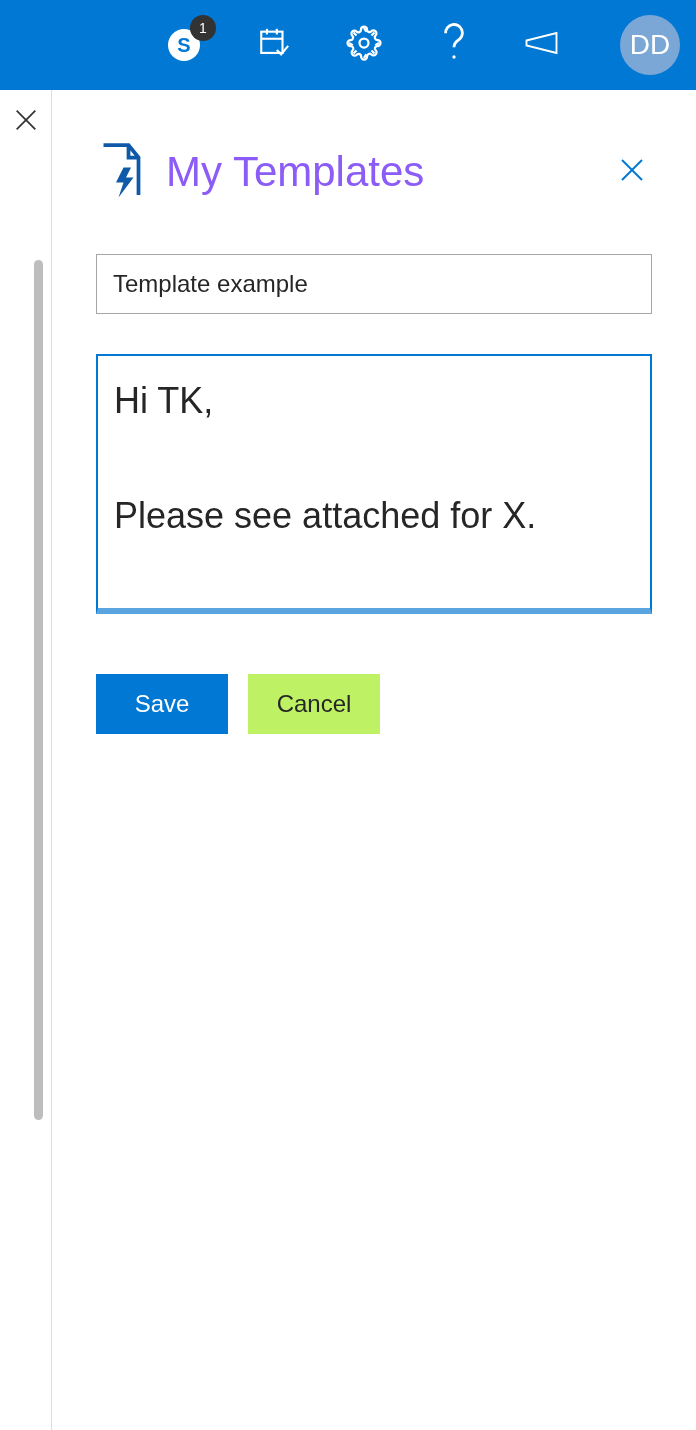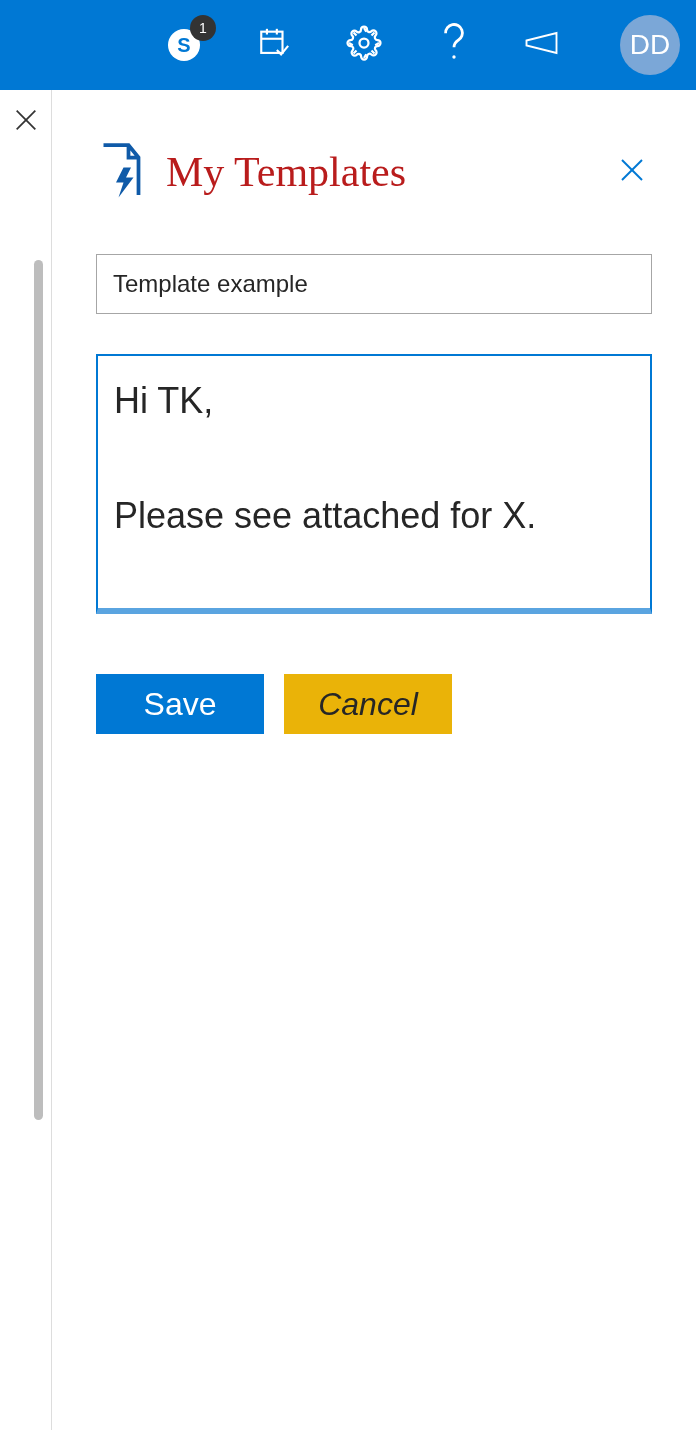--- a/index.html
+++ b/index.html
@@ -132,22 +132,21 @@
       align-items: center;
       gap: 20px;
     }
     .template-icon svg {
       width: 50px;
       height: 60px;
     }
     .panel-title {
       font-size: 42px;
       font-weight: 300;
-      color: #b91c1c;
-      font-family: Liberation Serif, serif;
+      color: #8b5cf6;
     }
     .close-panel {
       width: 40px;
       height: 40px;
       display: flex;
       align-items: center;
       justify-content: center;
       cursor: pointer;
     }
     .name-input {
@@ -177,39 +176,38 @@
       white-space: pre-wrap;
       margin-bottom: 56px;
       overflow: hidden;
       font-weight: 300;
     }
     .btn-row {
       display: flex;
       gap: 20px;
     }
     .btn {
-      width: 168px;
+      width: 132px;
       height: 60px;
       display: flex;
       align-items: center;
       justify-content: center;
-      font-size: 32px;
+      font-size: 24px;
       cursor: pointer;
       border: none;
       font-family: inherit;
       font-weight: 300;
     }
     .btn-primary {
       background: #0078d4;
       color: #ffffff;
     }
     .btn-secondary {
-      background: #eab308;
+      background: #bef264;
       color: #262626;
-      font-style: italic;
     }
   </style>
 </head>
 <body>
 
 <div class="top-bar">
   <div class="icon-btn skype-wrap">
     <div class="skype-icon">S</div>
     <div class="badge">1</div>
   </div>

